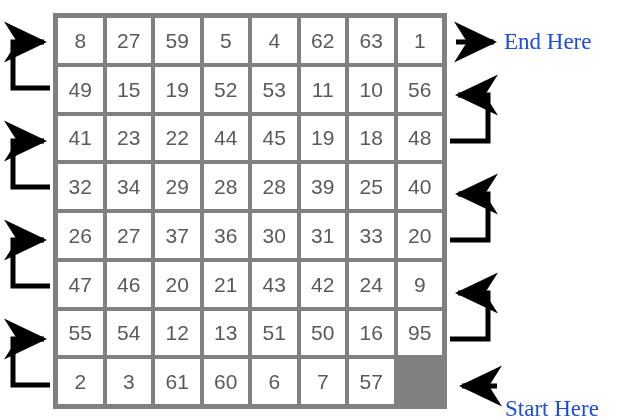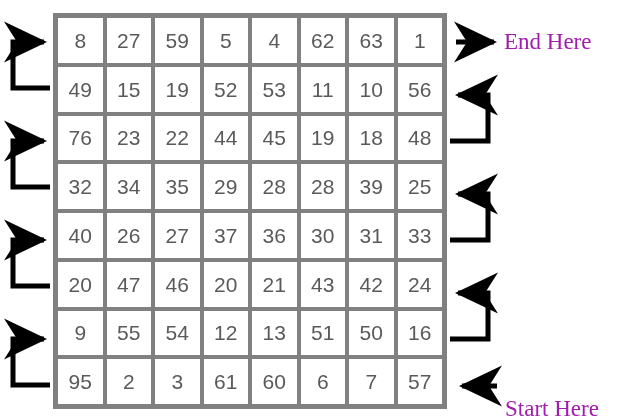--- a/index.html
+++ b/index.html
@@ -56,21 +56,21 @@
     width: 620px;
     height: 420px;
     pointer-events: none;
   }
 
   
   .endpoint-label {
     position: absolute;
     font-family: "Liberation Serif", serif;
     font-size: 23px;
-    color: #a21caf;
+    color: #1d4ed8;
     white-space: nowrap;
     line-height: 1;
   }
   #end-here-label { left: 504px; top: 30px; }
   #start-here-label { left: 505px; top: 397px; font-family: Liberation Serif, serif; }
 </style>
 </head>
 <body>
 
 <div id="stage">
@@ -85,31 +85,30 @@
       <div class="cell">63</div>
       <div class="cell">1</div>
       <div class="cell">49</div>
       <div class="cell">15</div>
       <div class="cell">19</div>
       <div class="cell">52</div>
       <div class="cell">53</div>
       <div class="cell">11</div>
       <div class="cell">10</div>
       <div class="cell">56</div>
-      <div class="cell">76</div>
+      <div class="cell">41</div>
       <div class="cell">23</div>
       <div class="cell">22</div>
       <div class="cell">44</div>
       <div class="cell">45</div>
       <div class="cell">19</div>
       <div class="cell">18</div>
       <div class="cell">48</div>
       <div class="cell">32</div>
       <div class="cell">34</div>
-      <div class="cell">35</div>
       <div class="cell">29</div>
       <div class="cell">28</div>
       <div class="cell">28</div>
       <div class="cell">39</div>
       <div class="cell">25</div>
       <div class="cell">40</div>
       <div class="cell">26</div>
       <div class="cell">27</div>
       <div class="cell">37</div>
       <div class="cell">36</div>

